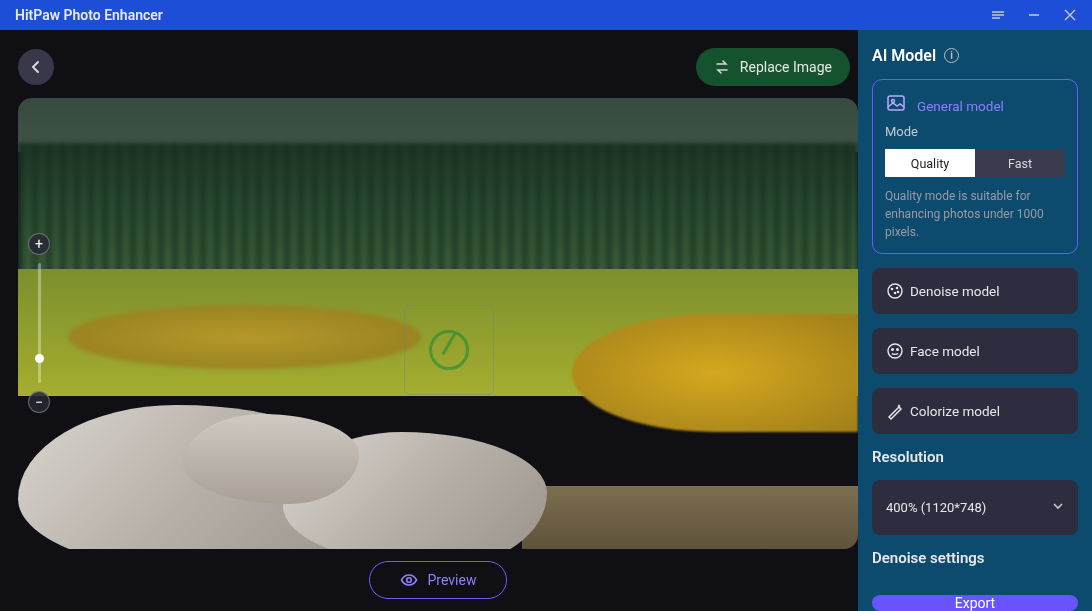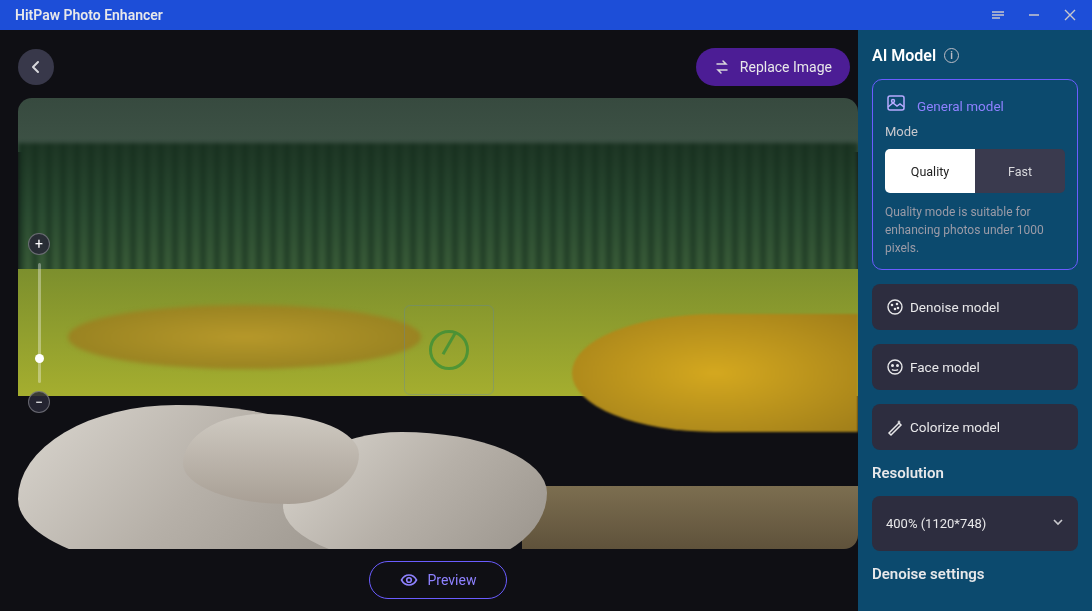--- a/index.html
+++ b/index.html
@@ -6,21 +6,21 @@
 body { background: #0f0f14; color: #e8e8ea; width: 1092px; height: 611px; overflow: hidden; display: flex; flex-direction: column; }
 .titlebar { height: 30px; display: flex; align-items: center; justify-content: space-between; padding: 0 15px 0 15px; background: #1d4ed8; }
 .app-title { font-size: 14px; font-weight: 600; color: #e8e8ea; }
 .window-controls { display: flex; align-items: center; gap: 22px; }
 .window-btn { width: 14px; height: 14px; display: flex; align-items: center; justify-content: center; color: #c8c8cd; cursor: pointer; }
 .window-btn svg { width: 100%; height: 100%; }
 .main { flex: 1; display: flex; min-height: 0; }
 .left-pane { flex: 1; display: flex; flex-direction: column; padding: 18px 0 12px 18px; gap: 12px; min-width: 0; }
 .topbar { display: flex; align-items: center; justify-content: space-between; padding-right: 8px; }
 .back-btn { width: 36px; height: 36px; border-radius: 50%; background: #38384a; display: flex; align-items: center; justify-content: center; cursor: pointer; }
-.replace-btn { height: 38px; padding: 0 18px; border-radius: 19px; background: #4c1d95; display: flex; align-items: center; gap: 10px; cursor: pointer; font-size: 14px; color: #e8e8ea; }
+.replace-btn { height: 38px; padding: 0 18px; border-radius: 19px; background: #14532d; display: flex; align-items: center; gap: 10px; cursor: pointer; font-size: 14px; color: #e8e8ea; }
 .image-wrap { flex: 1; position: relative; border-radius: 14px; overflow: hidden; min-height: 0; }
 .image-canvas { width: 100%; height: 100%; position: relative; }
 .sky { position: absolute; top: 0; left: 0; right: 0; height: 12%; background: linear-gradient(#374a3f, #3e5346); }
 .trees { position: absolute; top: 10%; left: 0; right: 0; height: 30%; background: linear-gradient(#1d3524, #2a4b31, #3b5d38); filter: blur(2px); }
 .trees::after { content: ""; position: absolute; inset: 0; background: repeating-linear-gradient(90deg, rgba(20,45,28,.55) 0 6px, rgba(55,80,55,0) 6px 14px); }
 .meadow { position: absolute; top: 38%; left: 0; right: 0; height: 28%; background: linear-gradient(#7c8f2d, #a5ae2f); }
 .bush-l { position: absolute; top: 46%; left: 6%; width: 42%; height: 14%; background: radial-gradient(ellipse at center, #b6982a, #8e7b1e); border-radius: 50%; filter: blur(2px); }
 .bush-r { position: absolute; top: 48%; right: 0; width: 34%; height: 26%; background: radial-gradient(ellipse at center, #d4a81f, #a07e1a); border-radius: 50% 0 0 50%; filter: blur(1px); }
 .rocks { position: absolute; bottom: 0; left: 0; right: 30%; height: 40%; }
 .rock { position: absolute; background: linear-gradient(135deg, #dad6cf, #b6b0a8, #98928a); border-radius: 45% 55% 40% 60% / 55% 45% 55% 45%; filter: blur(.5px); }
@@ -37,21 +37,21 @@
 .watermark::after { content: ""; position: absolute; width: 3px; height: 26px; background: #1f8a3a; transform: rotate(30deg); top: 24px; }
 .preview-row { display: flex; justify-content: center; }
 .preview-btn { height: 38px; padding: 0 30px; border: 1.5px solid #6a5cff; border-radius: 19px; background: transparent; display: flex; align-items: center; gap: 10px; color: #8e81ff; font-size: 14px; cursor: pointer; }
 .right-pane { width: 234px; flex: none; background: #0c4a6e; padding: 16px 14px 14px; display: flex; flex-direction: column; gap: 14px; overflow: hidden; }
 .section-title { display: flex; align-items: center; gap: 8px; font-size: 16px; font-weight: 600; color: #fff; }
 .info-icon { width: 15px; height: 15px; border: 1.5px solid #bdbdc6; border-radius: 50%; display: flex; align-items: center; justify-content: center; font-size: 10px; color: #bdbdc6; font-weight: 700; }
 .model-card { border: 1.5px solid #6a5cff; border-radius: 10px; padding: 12px; display: flex; flex-direction: column; gap: 10px; }
 .model-head { display: flex; align-items: flex-end; gap: 10px; color: #8e81ff; font-size: 13.5px; }
 .model-icon { width: 22px; height: 22px; display: flex; align-items: center; justify-content: center; }
 .mode-label { font-size: 13px; color: #c8c8cd; }
-.segmented { display: flex; height: 44px; border-radius: 5px; overflow: hidden; }
+.segmented { display: flex; height: 28px; border-radius: 0; overflow: hidden; }
 .seg { flex: 1; display: flex; align-items: center; justify-content: center; font-size: 12.5px; cursor: pointer; }
 .seg.active { background: #fff; color: #222; }
 .seg.inactive { background: #3a3a4e; color: #d9d9dd; }
 .mode-desc { font-size: 12px; color: #9b9ba7; line-height: 1.5; }
 .model-item { background: #2d2d3f; border-radius: 8px; padding: 12px; display: flex; align-items: center; gap: 4px; font-size: 13.5px; color: #e8e8ea; cursor: pointer; }
 .res-label { font-size: 15px; font-weight: 600; }
 .select { background: #2d2d3f; border-radius: 8px; padding: 20px 14px; display: flex; align-items: flex-start; justify-content: space-between; font-size: 13px; cursor: pointer; }
 .export-title { font-size: 15px; font-weight: 600; }
 .export-btn { height: 40px; border-radius: 20px; background: #6a53ff; display: flex; align-items: center; justify-content: center; font-size: 14px; color: #fff; cursor: pointer; margin-top: auto; }
 .spacer { flex: 1; }

